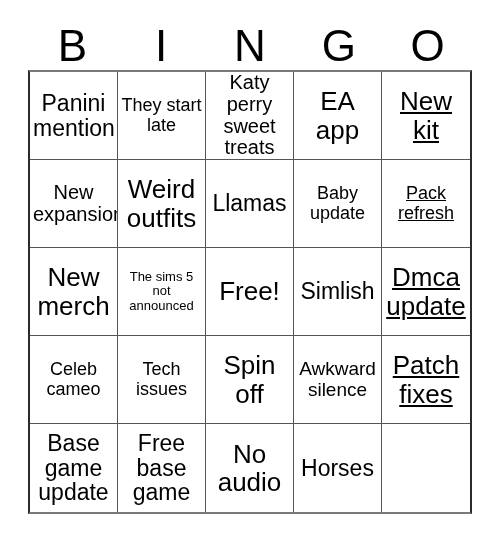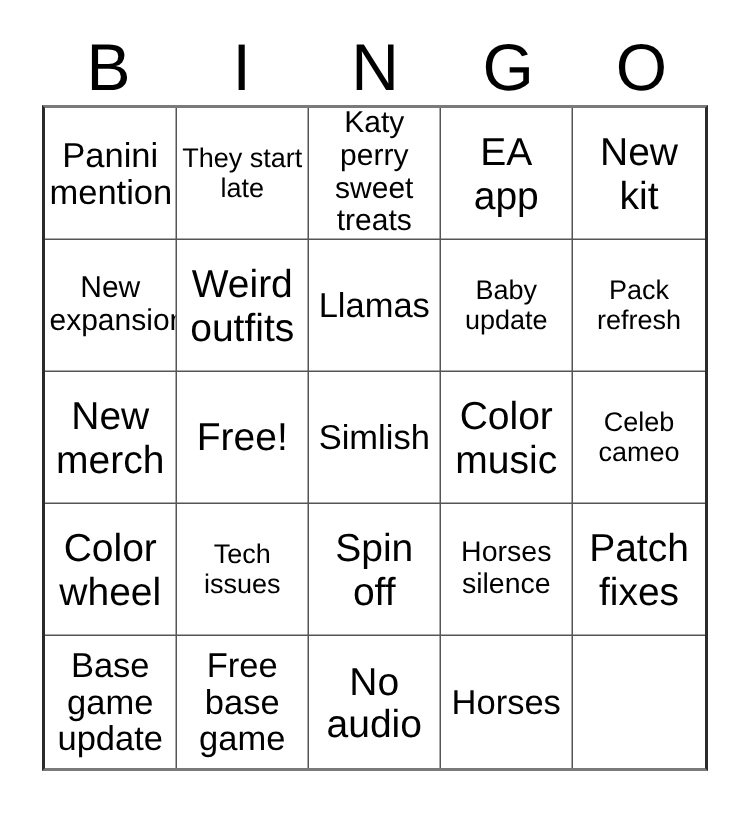--- a/index.html
+++ b/index.html
@@ -66,21 +66,21 @@
     align-items: center;
     justify-content: center;
     text-align: center;
     color: #000000;
     background: #ffffff;
     padding: 2px 3px;
     overflow: hidden;
     line-height: 1.08;
   }
 
-  .bingo-cell:nth-child(5n) { border-right: none; }
+  .bingo-cell:nth-child(5n) { border-right: none; text-decoration: underline; }
   .bingo-cell:nth-child(n+21) { border-bottom: none; justify-content: center; }
 
   
   .sz-xl   { font-size: 26px; }
   .sz-lg   { font-size: 18px; }
   .sz-md   { font-size: 23px; }
   .sz-sm   { font-size: 19px; }
   .sz-xs   { font-size: 20px; }
   .sz-xxs  { font-size: 13px; }
 
@@ -127,42 +127,42 @@
       <div class="bingo-cell">
         <span class="cell-text sz-lg">Baby update</span>
       </div>
       <div class="bingo-cell">
         <span class="cell-text sz-lg">Pack refresh</span>
       </div>
       <div class="bingo-cell">
         <span class="cell-text sz-xl">New merch</span>
       </div>
       <div class="bingo-cell">
+        <span class="cell-text sz-xxs">The sims 5 not announced</span>
+      </div>
+      <div class="bingo-cell">
         <span class="cell-text sz-xl">Free!</span>
       </div>
       <div class="bingo-cell">
         <span class="cell-text sz-md">Simlish</span>
       </div>
       <div class="bingo-cell">
-        <span class="cell-text sz-xl">Color music</span>
+        <span class="cell-text sz-xl">Dmca update</span>
       </div>
       <div class="bingo-cell">
         <span class="cell-text sz-lg">Celeb cameo</span>
-      </div>
-      <div class="bingo-cell">
-        <span class="cell-text sz-xl">Color wheel</span>
       </div>
       <div class="bingo-cell">
         <span class="cell-text sz-lg">Tech issues</span>
       </div>
       <div class="bingo-cell">
         <span class="cell-text sz-xl">Spin off</span>
       </div>
       <div class="bingo-cell">
-        <span class="cell-text sz-sm">Horses silence</span>
+        <span class="cell-text sz-sm">Awkward silence</span>
       </div>
       <div class="bingo-cell">
         <span class="cell-text sz-xl">Patch fixes</span>
       </div>
       <div class="bingo-cell">
         <span class="cell-text sz-md">Base game update</span>
       </div>
       <div class="bingo-cell">
         <span class="cell-text sz-md">Free base game</span>
       </div>

